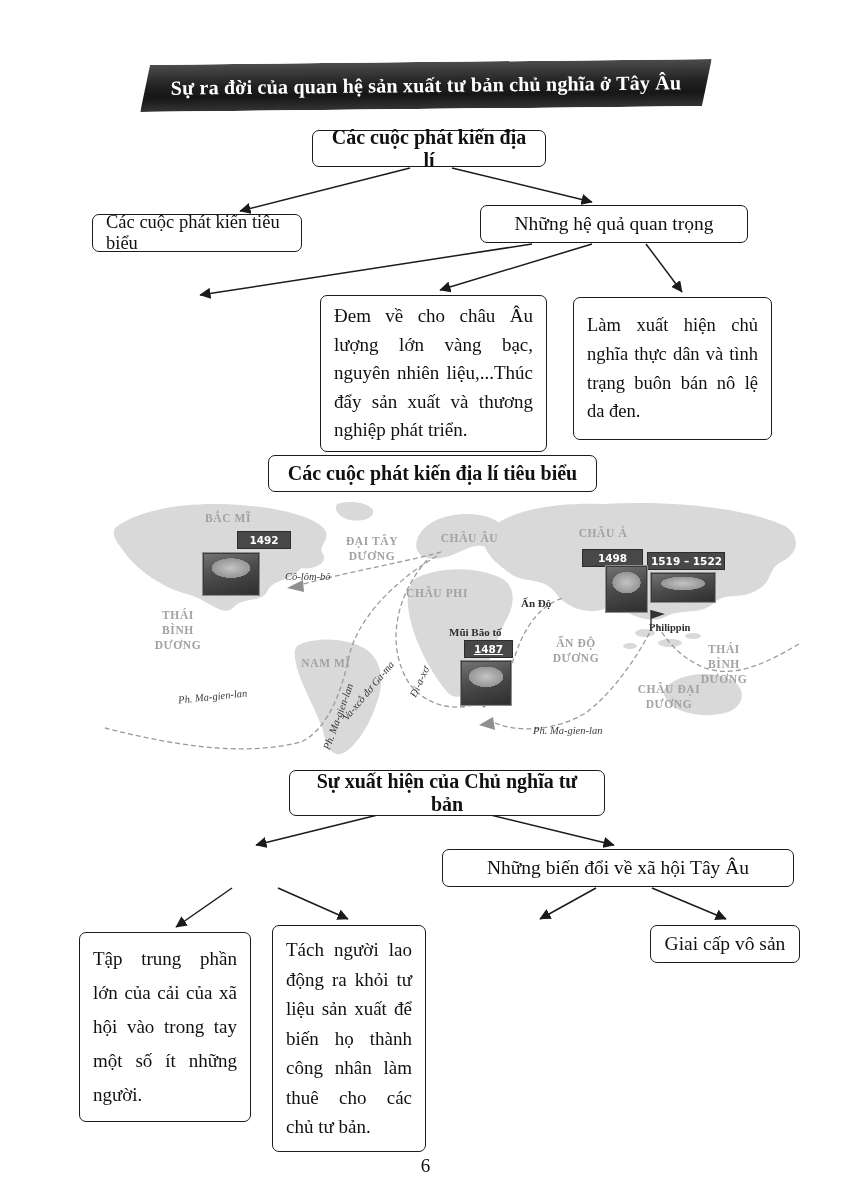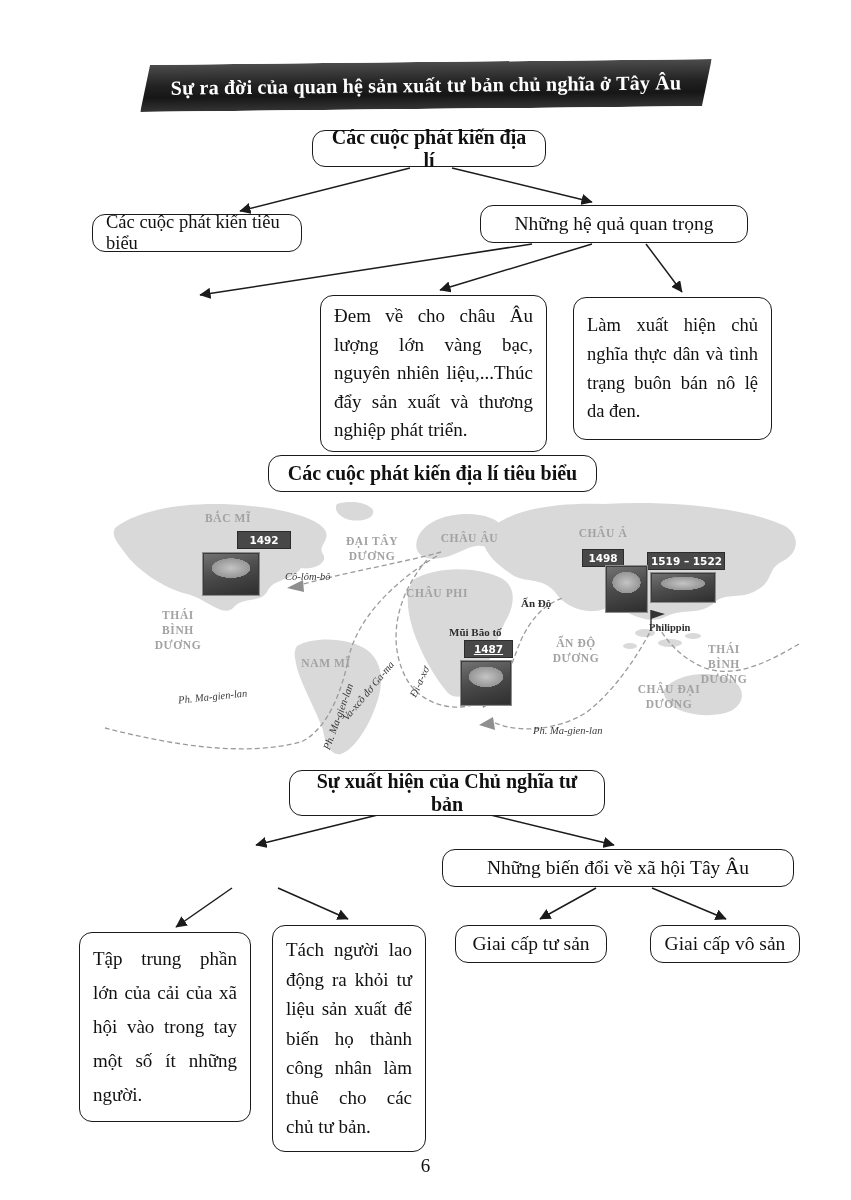--- a/index.html
+++ b/index.html
@@ -13,21 +13,21 @@
   .banner {
     position:absolute; left:140px; top:62px; width:572px; height:47px;
     background:linear-gradient(180deg,#4c4c4c 0%,#222 45%,#161616 70%,#343434 100%);
     clip-path:polygon(1.8% 0%, 100% 0%, 98.2% 100%, 0% 100%);
     display:flex; align-items:center; justify-content:center;
     transform:rotate(-0.6deg);
   }
   .banner span { color:#fff; font-weight:bold; font-size:20px; letter-spacing:0.2px; white-space:nowrap; }
 
   .box {
-    position:absolute; background:#fff; border:1.7px solid #1b1b1b; border-radius:13px;
+    position:absolute; background:#fff; border:1.7px solid #1b1b1b; border-radius:7px;
     display:flex; align-items:center; justify-content:center; padding:9px 13px;
     font-size:19.5px;
   }
   .box.header { font-weight:bold; font-size:20px; text-align:center; }
   .box .txt { width:100%; text-align:justify; }
 
   
   .map { position:absolute; left:45px; top:498px; width:760px; height:270px; }
   .map svg { position:absolute; left:0; top:0; }
   .ml { position:absolute; font-family:"Liberation Serif",serif; font-weight:bold; color:#a2a2a2;
@@ -144,21 +144,21 @@
     <div class="ml" style="left:497px;top:138px;width:68px;">ẤN ĐỘ DƯƠNG</div>
     <div class="ml" style="left:251px;top:158px;width:60px;">NAM MĨ</div>
     <div class="ml" style="left:650px;top:144px;width:58px;">THÁI BÌNH DƯƠNG</div>
     <div class="ml" style="left:584px;top:184px;width:80px;">CHÂU ĐẠI DƯƠNG</div>
 
     <div class="ml place" style="left:476px;top:98px;">Ấn Độ</div>
     <div class="ml place" style="left:604px;top:123px;font-size:10.5px;">Philippin</div>
     <div class="ml place" style="left:404px;top:127px;">Mũi Bão tố</div>
 
     <div class="badge" style="left:193px;top:34px;width:52px;">1492</div>
-    <div class="badge" style="left:538px;top:52px;width:40px;">1498</div>
+    <div class="badge" style="left:538px;top:52px;width:59px;">1498</div>
     <div class="badge" style="left:603px;top:55px;width:76px;">1519 – 1522</div>
     <div class="badge" style="left:420px;top:143px;width:47px;text-decoration:underline;">1487</div>
 
     <div class="thumb" style="left:157px;top:54px;width:58px;height:44px;"></div>
     <div class="thumb" style="left:560px;top:67px;width:43px;height:48px;"></div>
     <div class="thumb" style="left:605px;top:74px;width:66px;height:31px;"></div>
     <div class="thumb" style="left:415px;top:162px;width:52px;height:46px;"></div>
 
     <div class="ml route" style="left:240px;top:72px;">Cô-lôm-bô</div>
     <div class="ml route rot" style="left:374px;top:188px;transform:rotate(-65deg);">Đi-a-xơ</div>
@@ -178,23 +178,20 @@
   </div>
 
   <div class="box" style="left:79px;top:932px;width:172px;height:190px;font-size:19px;line-height:1.8;">
     <div class="txt">Tập trung phần lớn của cải của xã hội vào trong tay một số ít những người.</div>
   </div>
 
   <div class="box" style="left:272px;top:925px;width:154px;height:227px;font-size:19px;line-height:1.55;">
     <div class="txt">Tách người lao động ra khỏi tư liệu sản xuất để biến họ thành công nhân làm thuê cho các chủ tư bản.</div>
   </div>
 
-  <div class="box" style="left:455px;top:925px;width:152px;height:38px;">
-    <span>Giai cấp tư sản</span>
-  </div>
 
   <div class="box" style="left:650px;top:925px;width:150px;height:38px;">
     <span>Giai cấp vô sản</span>
   </div>
 
   <div class="page-number">6</div>
 
 </div>
 
 </body></html>

